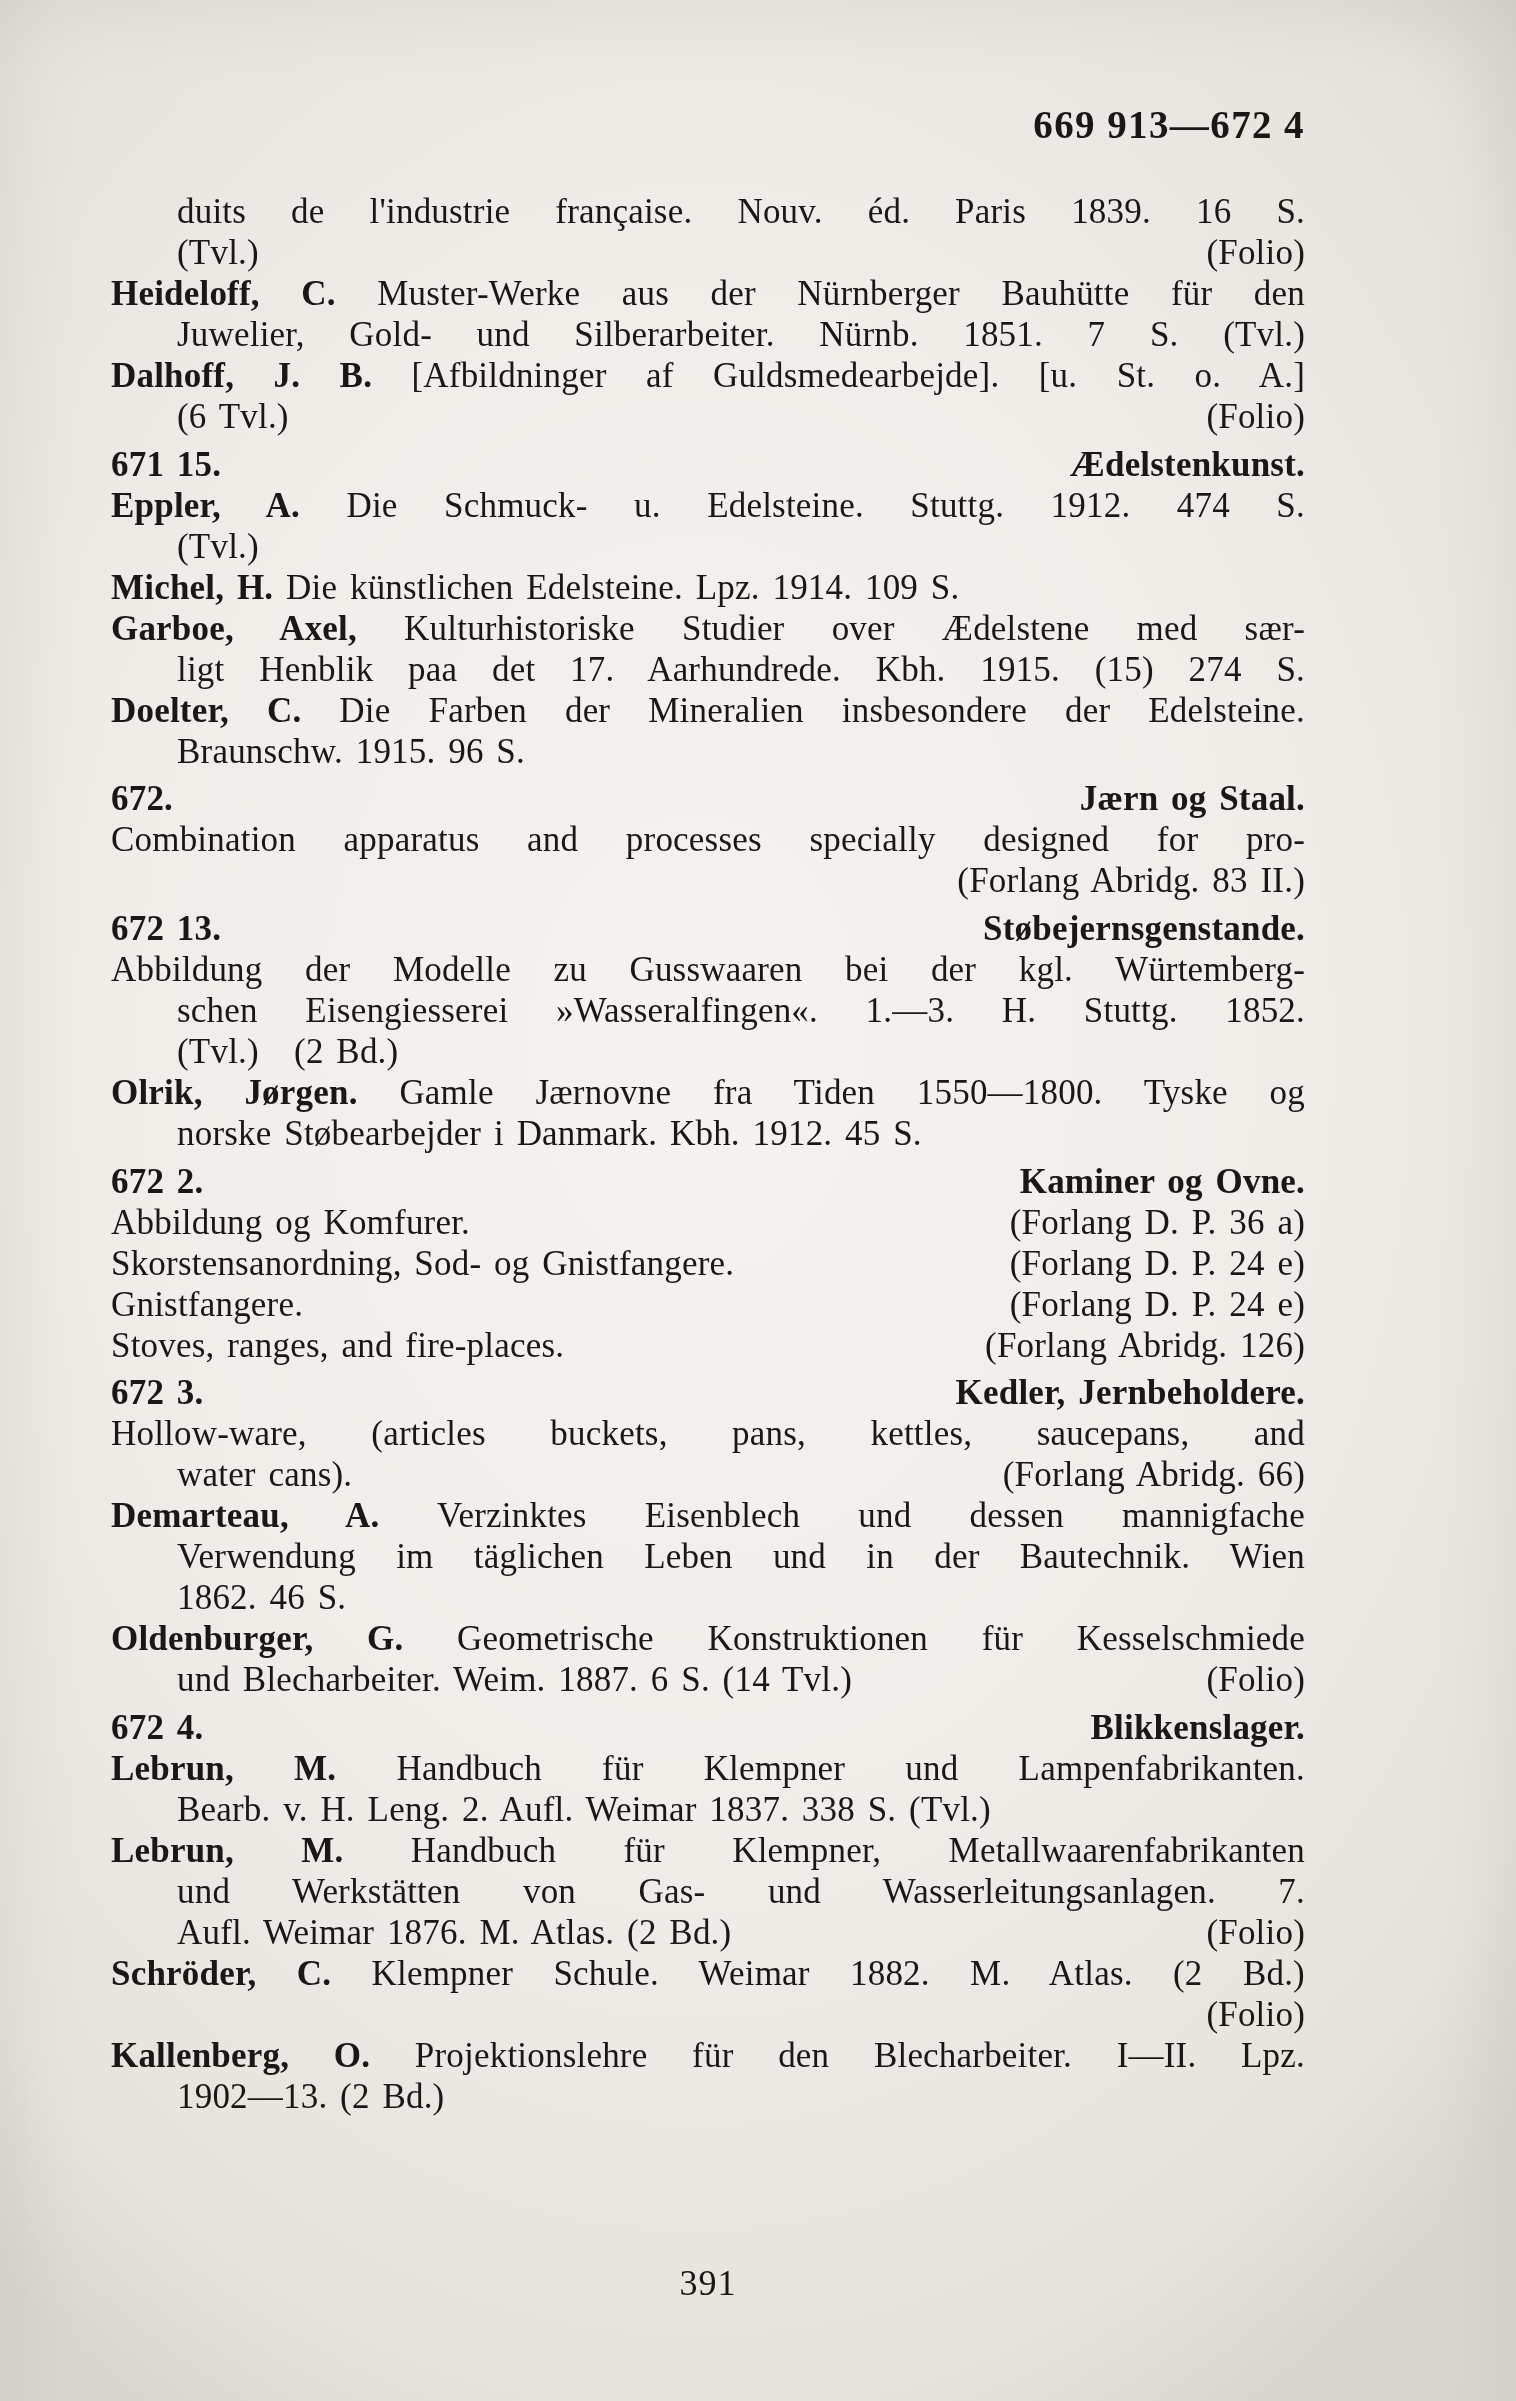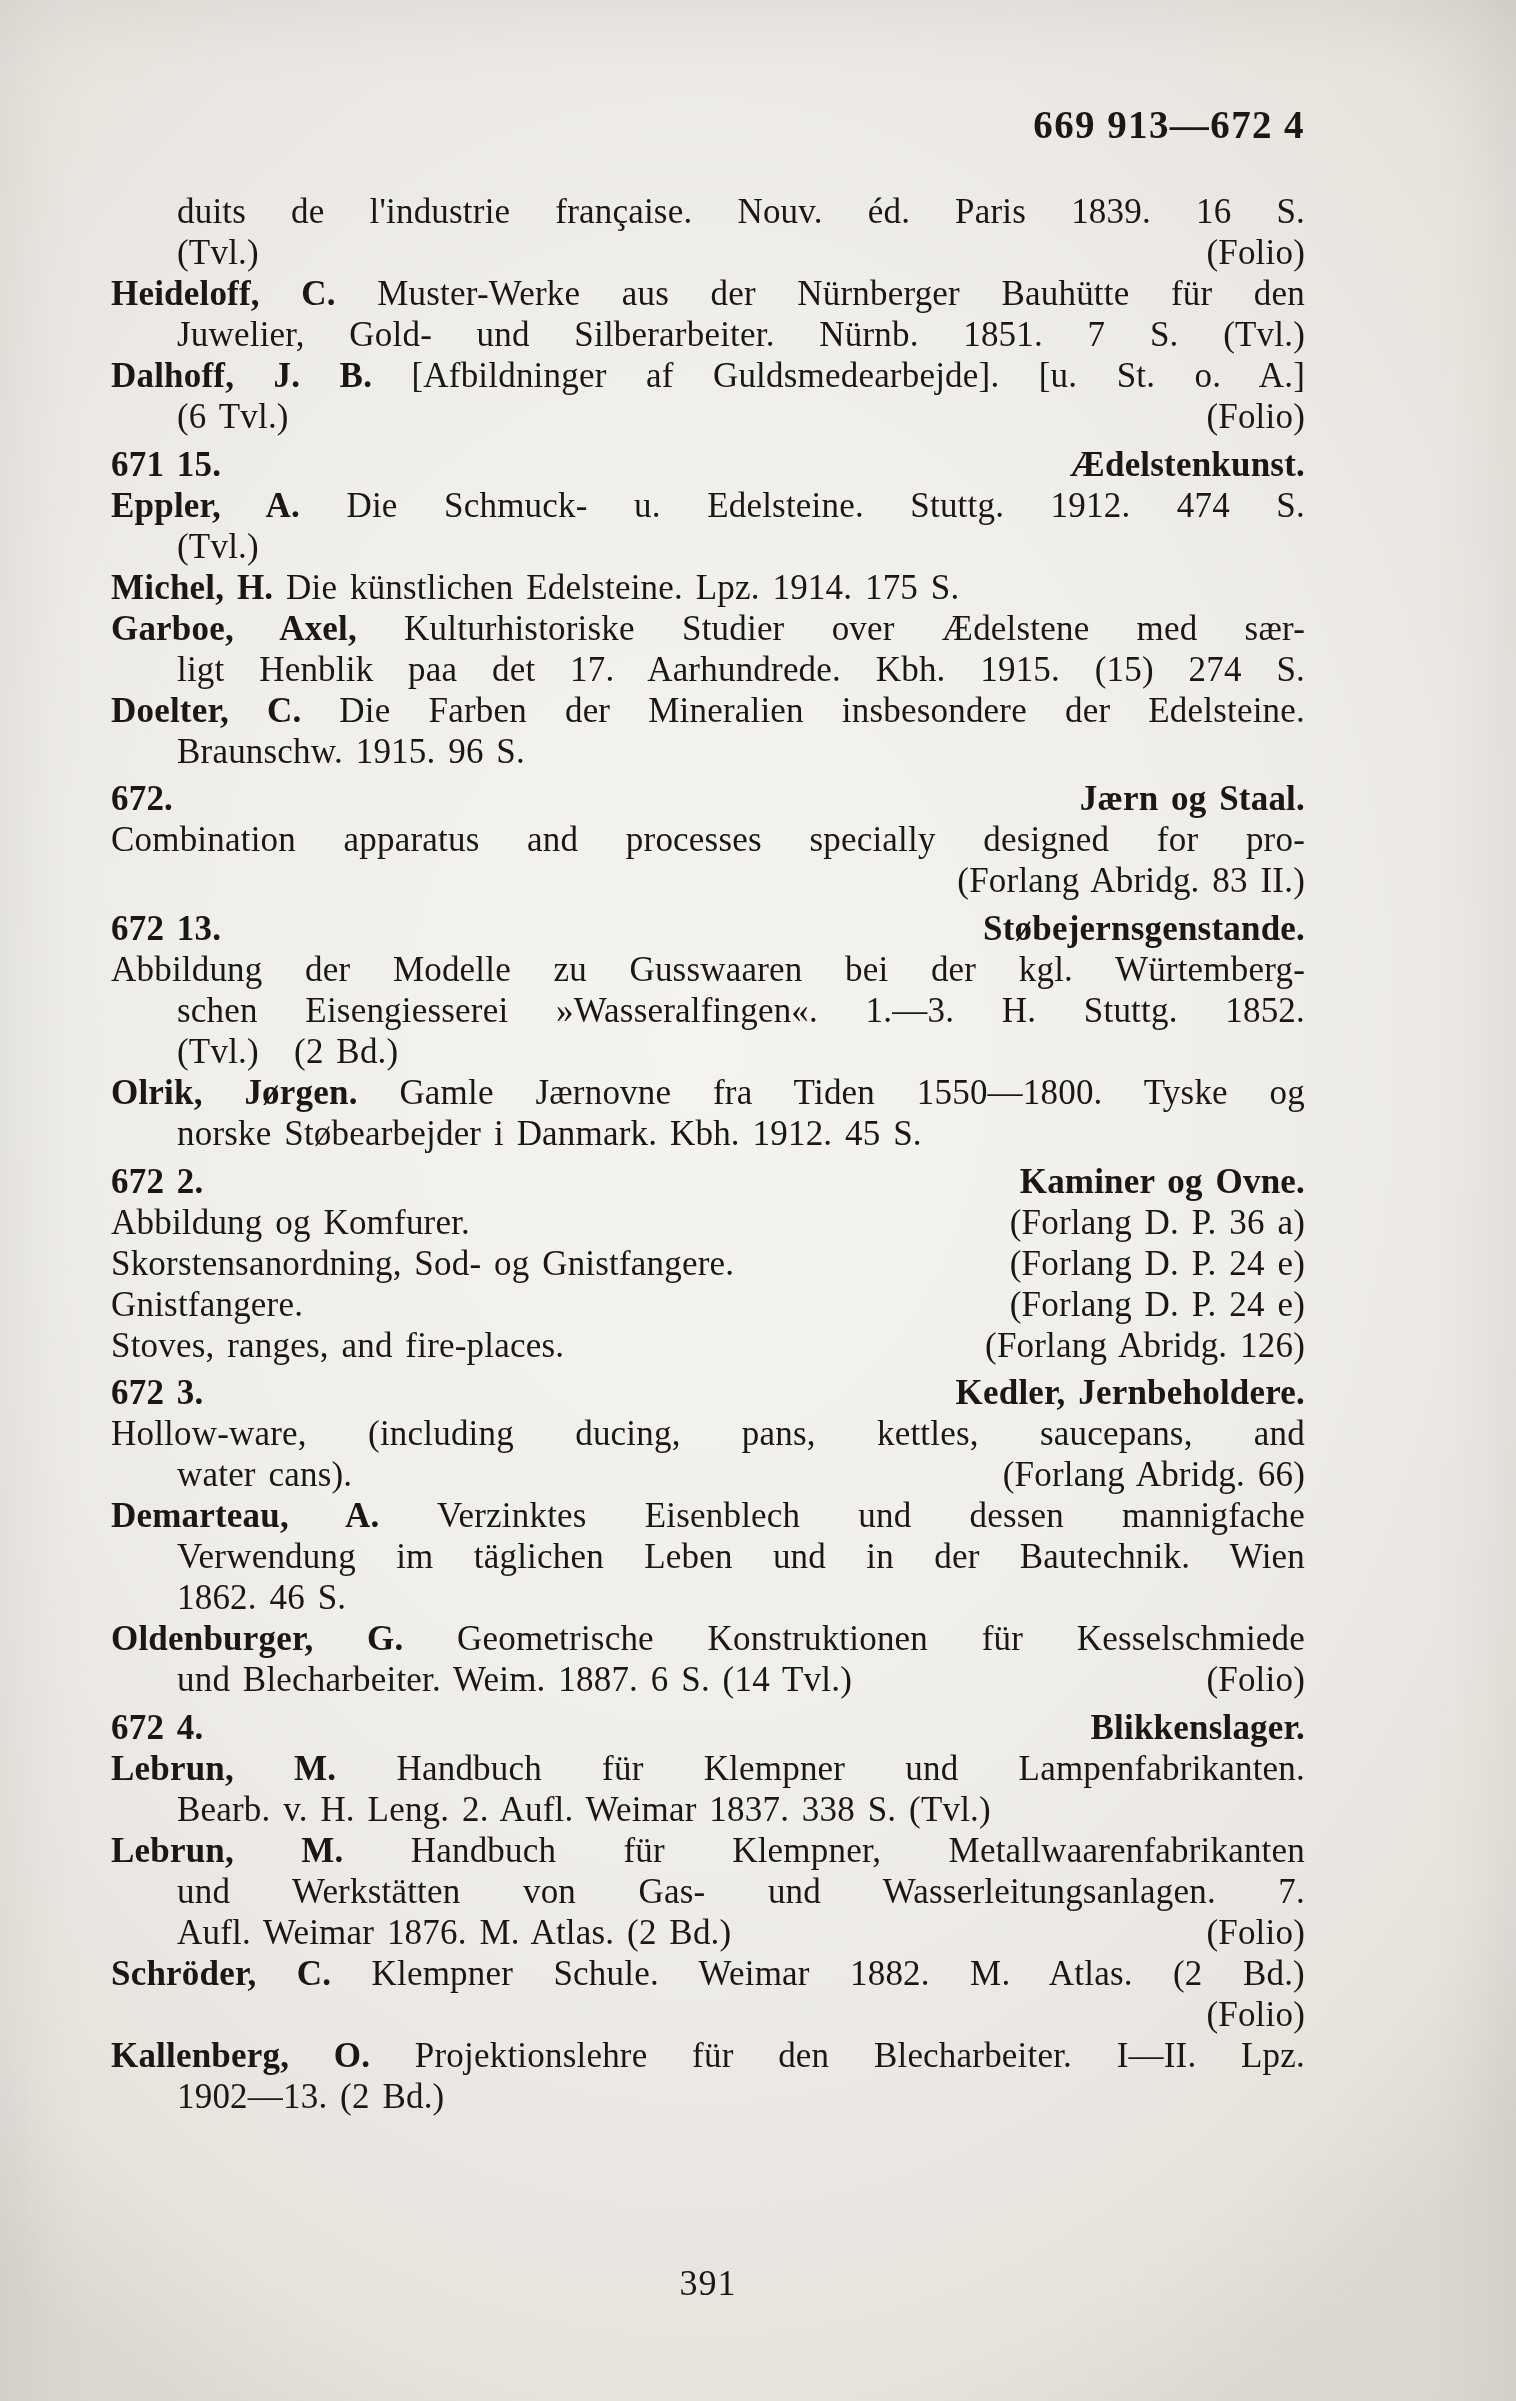--- a/index.html
+++ b/index.html
@@ -61,21 +61,21 @@
       <div class="line split indent">
         <span class="lpart"><span>(6 Tvl.)</span></span>
         <span class="rpart"><span>(Folio)</span></span>
       </div>
       <div class="line split head">
         <span class="lpart"><span class="bold">671 15.</span></span>
         <span class="rpart"><span class="bold">Ædelstenkunst.</span></span>
       </div>
       <div class="line justify"><span class="bold">Eppler, A.</span><span> Die Schmuck- u. Edelsteine. Stuttg. 1912. 474 S.</span></div>
       <div class="line left indent"><span>(Tvl.)</span></div>
-      <div class="line left"><span class="bold">Michel, H.</span><span> Die künstlichen Edelsteine. Lpz. 1914. 175 S.</span></div>
+      <div class="line left"><span class="bold">Michel, H.</span><span> Die künstlichen Edelsteine. Lpz. 1914. 109 S.</span></div>
       <div class="line justify"><span class="bold">Garboe, Axel,</span><span> Kulturhistoriske Studier over Ædelstene med sær-</span></div>
       <div class="line justify indent"><span>ligt Henblik paa det 17. Aarhundrede. Kbh. 1915. (15) 274 S.</span></div>
       <div class="line justify"><span class="bold">Doelter, C.</span><span> Die Farben der Mineralien insbesondere der Edelsteine.</span></div>
       <div class="line left indent"><span>Braunschw. 1915. 96 S.</span></div>
       <div class="line split head">
         <span class="lpart"><span class="bold">672.</span></span>
         <span class="rpart"><span class="bold">Jærn og Staal.</span></span>
       </div>
       <div class="line justify"><span>Combination apparatus and processes specially designed for pro-</span></div>
       <div class="line right indent"><span>(Forlang Abridg. 83 II.)</span></div>
@@ -105,21 +105,21 @@
         <span class="rpart"><span>(Forlang D. P. 24 e)</span></span>
       </div>
       <div class="line split">
         <span class="lpart"><span>Stoves, ranges, and fire-places.</span></span>
         <span class="rpart"><span>(Forlang Abridg. 126)</span></span>
       </div>
       <div class="line split head">
         <span class="lpart"><span class="bold">672 3.</span></span>
         <span class="rpart"><span class="bold">Kedler, Jernbeholdere.</span></span>
       </div>
-      <div class="line justify"><span>Hollow-ware, (including ducing, pans, kettles, saucepans, and</span></div>
+      <div class="line justify"><span>Hollow-ware, (articles buckets, pans, kettles, saucepans, and</span></div>
       <div class="line split indent">
         <span class="lpart"><span>water cans).</span></span>
         <span class="rpart"><span>(Forlang Abridg. 66)</span></span>
       </div>
       <div class="line justify"><span class="bold">Demarteau, A.</span><span> Verzinktes Eisenblech und dessen mannigfache</span></div>
       <div class="line justify indent"><span>Verwendung im täglichen Leben und in der Bautechnik. Wien</span></div>
       <div class="line left indent"><span>1862. 46 S.</span></div>
       <div class="line justify"><span class="bold">Oldenburger, G.</span><span> Geometrische Konstruktionen für Kesselschmiede</span></div>
       <div class="line split indent">
         <span class="lpart"><span>und Blecharbeiter. Weim. 1887. 6 S. (14 Tvl.)</span></span>

